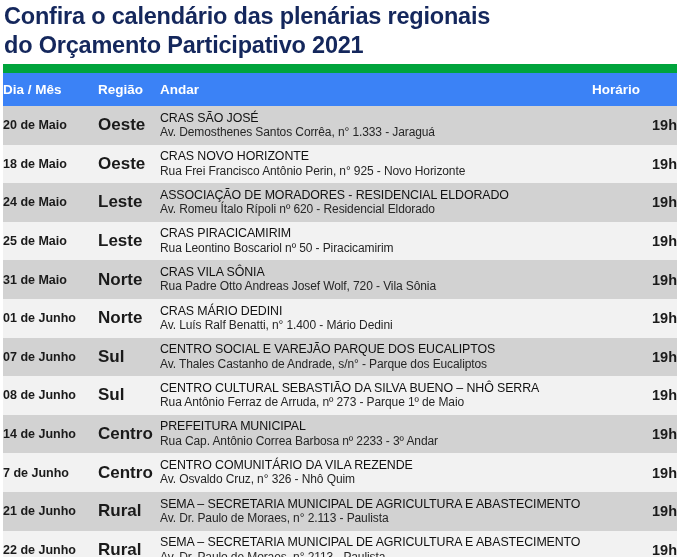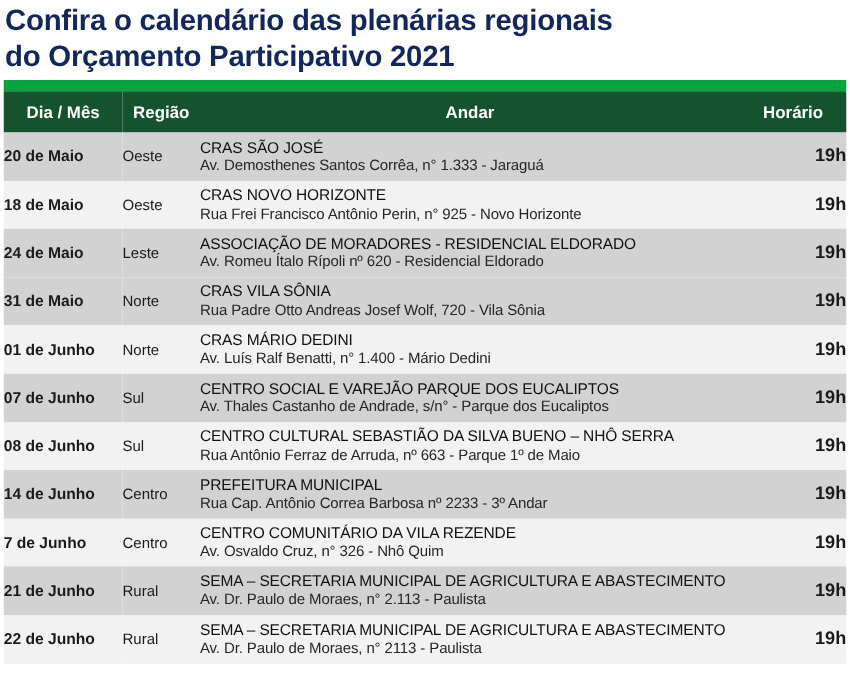--- a/index.html
+++ b/index.html
@@ -46,28 +46,28 @@
 
   
   .cal-table {
     margin: 0 3px 0 3px;
     border-collapse: collapse;
     width: 674px;
     table-layout: fixed;
   }
 
   .cal-table thead th {
-    background: #14532d;
+    background: #3b82f6;
     color: #ffffff;
     font-size: 13.5px;
     font-weight: bold;
     height: 33px;
     padding: 0;
     vertical-align: middle;
-    text-align: center;
+    text-align: left;
   }
   th.col-dia    { width: 95px;  padding-left: 13px; }
   th.col-regiao { width: 62px;  padding-left: 0px; text-align: left;}
   th.col-local  { width: 432px; padding-left: 12px; }
   th.col-hora   { width: 85px;  padding-right: 45px; text-align: right; }
 
   .cal-table tbody tr { height: 38.6px; }
   .cal-table tbody tr.odd  { background: #d2d2d2; }
   .cal-table tbody tr.even { background: #f2f2f2; }
 
@@ -77,22 +77,22 @@
     color: #1a1a1a;
   }
 
   td.c-dia {
     font-size: 12.5px;
     font-weight: bold;
     padding-left: 15px;
     white-space: nowrap;
   }
   td.c-regiao {
-    font-size: 12px;
-    font-weight: normal;
+    font-size: 17px;
+    font-weight: bold;
     white-space: nowrap;
   }
   td.c-local {
     padding-left: 12px;
     padding-right: 4px;
     line-height: 1.16;
   }
   td.c-hora {
     font-size: 14.5px;
     font-weight: bold;
@@ -167,20 +167,29 @@
         </tr>
         <tr class="odd">
           <td class="c-dia">24 de Maio</td>
           <td class="c-regiao">Leste</td>
           <td class="c-local">
             <span class="local-name">ASSOCIAÇÃO DE MORADORES - RESIDENCIAL ELDORADO</span>
             <span class="local-addr">Av. Romeu Ítalo Rípoli nº 620 - Residencial Eldorado</span>
           </td>
           <td class="c-hora">19h</td>
         </tr>
+        <tr class="even">
+          <td class="c-dia">25 de Maio</td>
+          <td class="c-regiao">Leste</td>
+          <td class="c-local">
+            <span class="local-name">CRAS PIRACICAMIRIM</span>
+            <span class="local-addr">Rua Leontino Boscariol nº 50 - Piracicamirim</span>
+          </td>
+          <td class="c-hora">19h</td>
+        </tr>
         <tr class="odd">
           <td class="c-dia">31 de Maio</td>
           <td class="c-regiao">Norte</td>
           <td class="c-local">
             <span class="local-name">CRAS VILA SÔNIA</span>
             <span class="local-addr">Rua Padre Otto Andreas Josef Wolf, 720 - Vila Sônia</span>
           </td>
           <td class="c-hora">19h</td>
         </tr>
         <tr class="even">
@@ -199,21 +208,21 @@
             <span class="local-name">CENTRO SOCIAL E VAREJÃO PARQUE DOS EUCALIPTOS</span>
             <span class="local-addr">Av. Thales Castanho de Andrade, s/n° - Parque dos Eucaliptos</span>
           </td>
           <td class="c-hora">19h</td>
         </tr>
         <tr class="even">
           <td class="c-dia">08 de Junho</td>
           <td class="c-regiao">Sul</td>
           <td class="c-local">
             <span class="local-name">CENTRO CULTURAL SEBASTIÃO DA SILVA BUENO – NHÔ SERRA</span>
-            <span class="local-addr">Rua Antônio Ferraz de Arruda, nº 663 - Parque 1º de Maio</span>
+            <span class="local-addr">Rua Antônio Ferraz de Arruda, nº 273 - Parque 1º de Maio</span>
           </td>
           <td class="c-hora">19h</td>
         </tr>
         <tr class="odd">
           <td class="c-dia">14 de Junho</td>
           <td class="c-regiao">Centro</td>
           <td class="c-local">
             <span class="local-name">PREFEITURA MUNICIPAL</span>
             <span class="local-addr">Rua Cap. Antônio Correa Barbosa nº 2233 - 3º Andar</span>
           </td>

